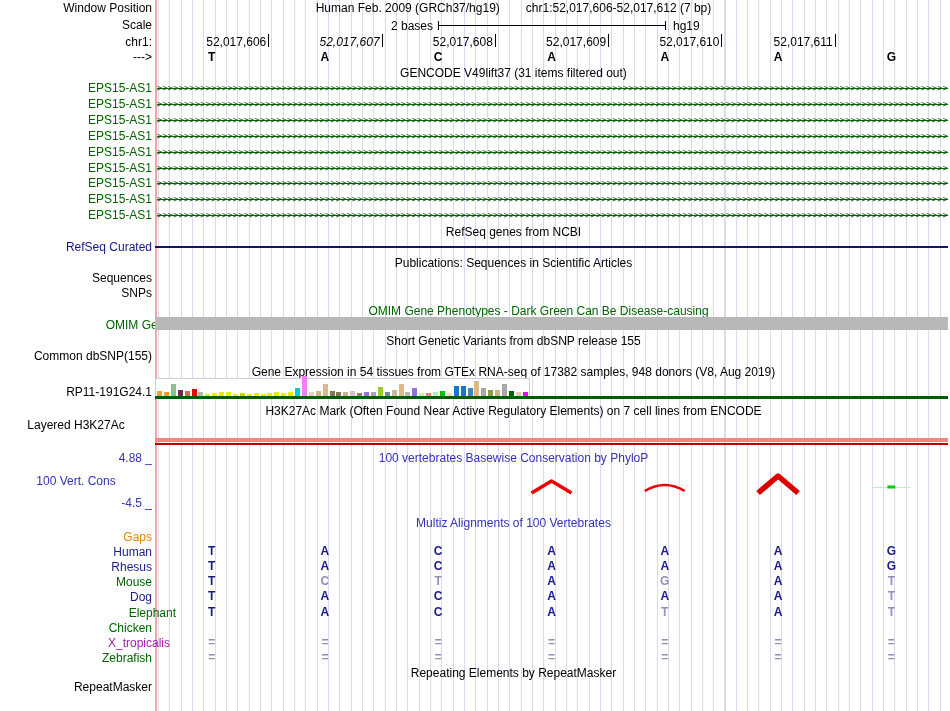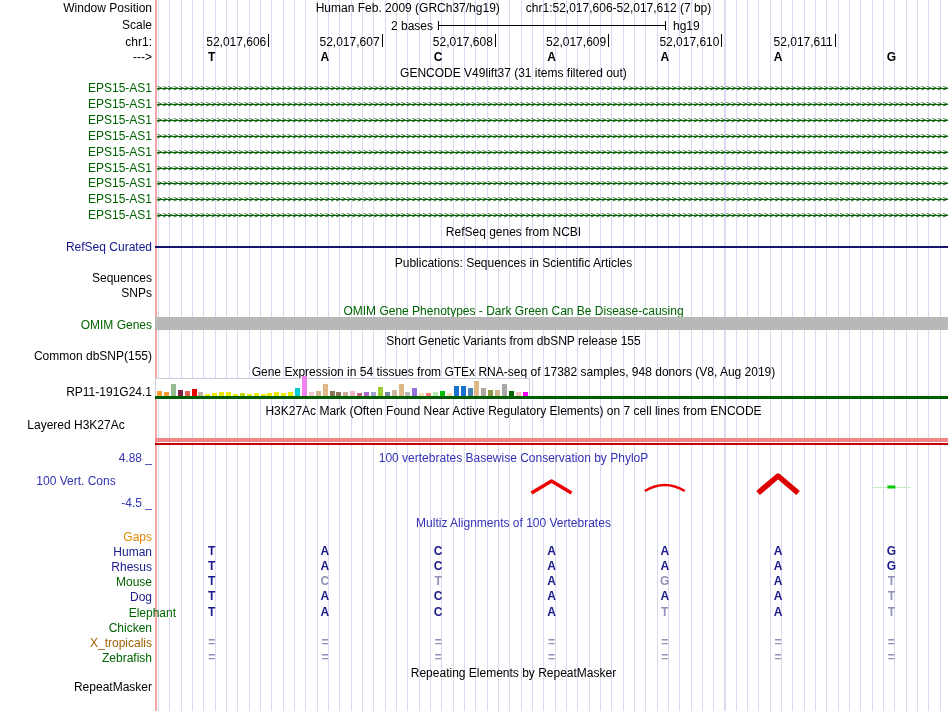--- a/index.html
+++ b/index.html
@@ -4,21 +4,21 @@
 <style>
   html,body{margin:0;padding:0;background:#fff;}
   .browser{position:relative;width:950px;height:711px;background:#fff;overflow:hidden;
            font-family:"Liberation Sans","DejaVu Sans",sans-serif;font-size:12px;color:#000;}
   .grid{position:absolute;left:158px;top:0;width:792px;height:711px;
         background:repeating-linear-gradient(to right,#d9d9ef 0,#d9d9ef 1px,transparent 1px,transparent 11.33px);}
   .pinkline{position:absolute;left:155px;top:0;width:2px;height:711px;background:#f2a5a5;}
   .lbl{position:absolute;left:0;width:152px;text-align:right;line-height:13px;white-space:nowrap;}
   .lbl.center{text-align:center;}
   .title{position:absolute;left:155px;width:717px;text-align:center;line-height:13px;white-space:nowrap;}
-  .green{color:#006400;}
+  .green{color:#006400;padding-left:25px;}
   .navy{color:#14148c;}
   .blue{color:#3232b4;}
   .hline{position:absolute;left:155px;width:793px;}
   .coord{position:absolute;top:0;line-height:12px;}
   .ctick{position:absolute;top:-2px;width:1px;height:13px;background:#000;}
   .bcell{position:absolute;width:20px;text-align:center;font-weight:bold;line-height:13px;}
   .bcell.dim{color:#9090b8;}
   .erow{position:absolute;left:0;width:950px;height:13px;line-height:13px;}
   .elbl{position:absolute;left:0;width:152px;text-align:right;color:#006400;}
   .arrows{position:absolute;left:157px;width:791px;height:13px;overflow:hidden;color:#0b5e0b;
@@ -46,21 +46,21 @@
     <div style="position:absolute;top:25px;left:438px;width:227px;height:1px;background:#000"></div>
     <div style="position:absolute;top:21px;left:438px;width:1px;height:9px;background:#000"></div>
     <div style="position:absolute;top:21px;left:665px;width:1px;height:9px;background:#000"></div>
     <div style="position:absolute;top:19px;left:673px">hg19</div>
   </div>
 
   <div class="lbl" style="top:36px">chr1:</div>
   <div id="coords" style="position:absolute;top:36px;left:0;width:950px;height:13px">
       <span class="coord" style="right: 683.714px;">52,017,606</span>
       <span class="ctick" style="left: 268.286px;"></span>
-      <span class="coord" style="right: 570.429px;">52,017,607</span>
+      <span class="coord" style="right: 570.429px; font-style: italic;">52,017,607</span>
       <span class="ctick" style="left: 381.571px;"></span>
       <span class="coord" style="right: 457.143px;">52,017,608</span>
       <span class="ctick" style="left: 494.857px;"></span>
       <span class="coord" style="right: 343.857px;">52,017,609</span>
       <span class="ctick" style="left: 608.143px;"></span>
       <span class="coord" style="right: 230.571px;">52,017,610</span>
       <span class="ctick" style="left: 721.429px;"></span>
       <span class="coord" style="right: 117.286px;">52,017,611</span>
       <span class="ctick" style="left: 834.714px;"></span>
     </div>
@@ -261,21 +261,21 @@
         <span class="bcell" style="color: rgb(26, 26, 140); left: 428.214px;">C</span>
         <span class="bcell" style="color: rgb(26, 26, 140); left: 541.5px;">A</span>
         <span class="bcell dim" style="left: 654.786px;">T</span>
         <span class="bcell" style="color: rgb(26, 26, 140); left: 768.071px;">A</span>
         <span class="bcell dim" style="left: 881.357px;">T</span>
       </div>
       <div class="mrow" style="top: 620.6px;">
         <span class="mlbl" style="color: rgb(0, 100, 0);">Chicken</span>
       </div>
       <div class="mrow" style="top: 635.7px;">
-        <span class="mlbl" style="color: #a16207;">X_tropicalis</span>
+        <span class="mlbl" style="color: #a21caf; margin-left: 18px;">X_tropicalis</span>
         <span class="bcell dim" style="left: 201.643px;">=</span>
         <span class="bcell dim" style="left: 314.929px;">=</span>
         <span class="bcell dim" style="left: 428.214px;">=</span>
         <span class="bcell dim" style="left: 541.5px;">=</span>
         <span class="bcell dim" style="left: 654.786px;">=</span>
         <span class="bcell dim" style="left: 768.071px;">=</span>
         <span class="bcell dim" style="left: 881.357px;">=</span>
       </div>
       <div class="mrow" style="top: 650.8px;">
         <span class="mlbl" style="color: rgb(0, 100, 0);">Zebrafish</span>

